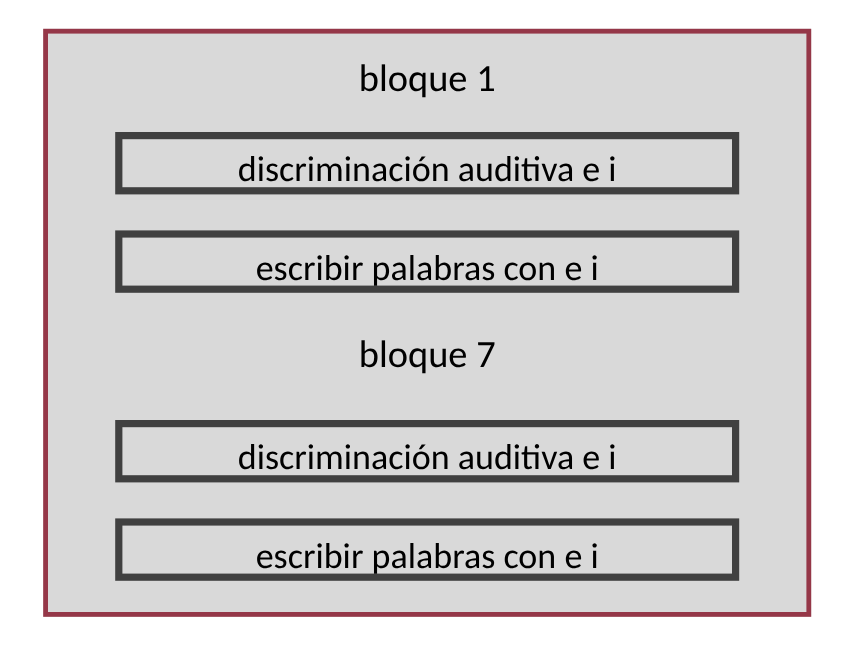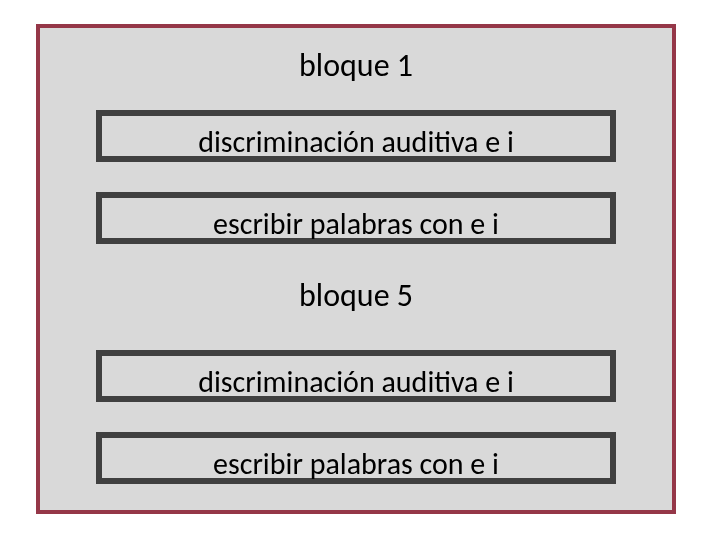--- a/index.html
+++ b/index.html
@@ -51,19 +51,19 @@
 <body>
 
 <div class="outer">
 
   <div class="heading h1">bloque 1</div>
 
   <div class="item i1">discriminación auditiva  e  i</div>
 
   <div class="item i2">escribir  palabras  con   e   i</div>
 
-  <div class="heading h2">bloque 5</div>
+  <div class="heading h2">bloque 7</div>
 
   <div class="item i3">discriminación auditiva  e  i</div>
 
   <div class="item i4">escribir  palabras  con   e   i</div>
 
 </div>
 
 </body></html>

